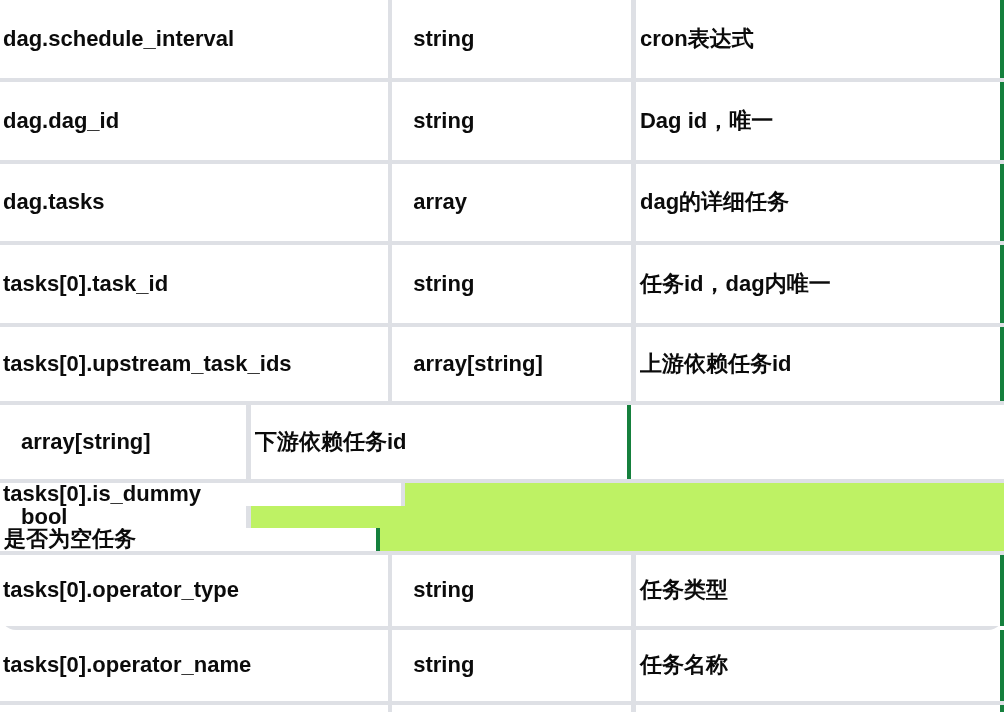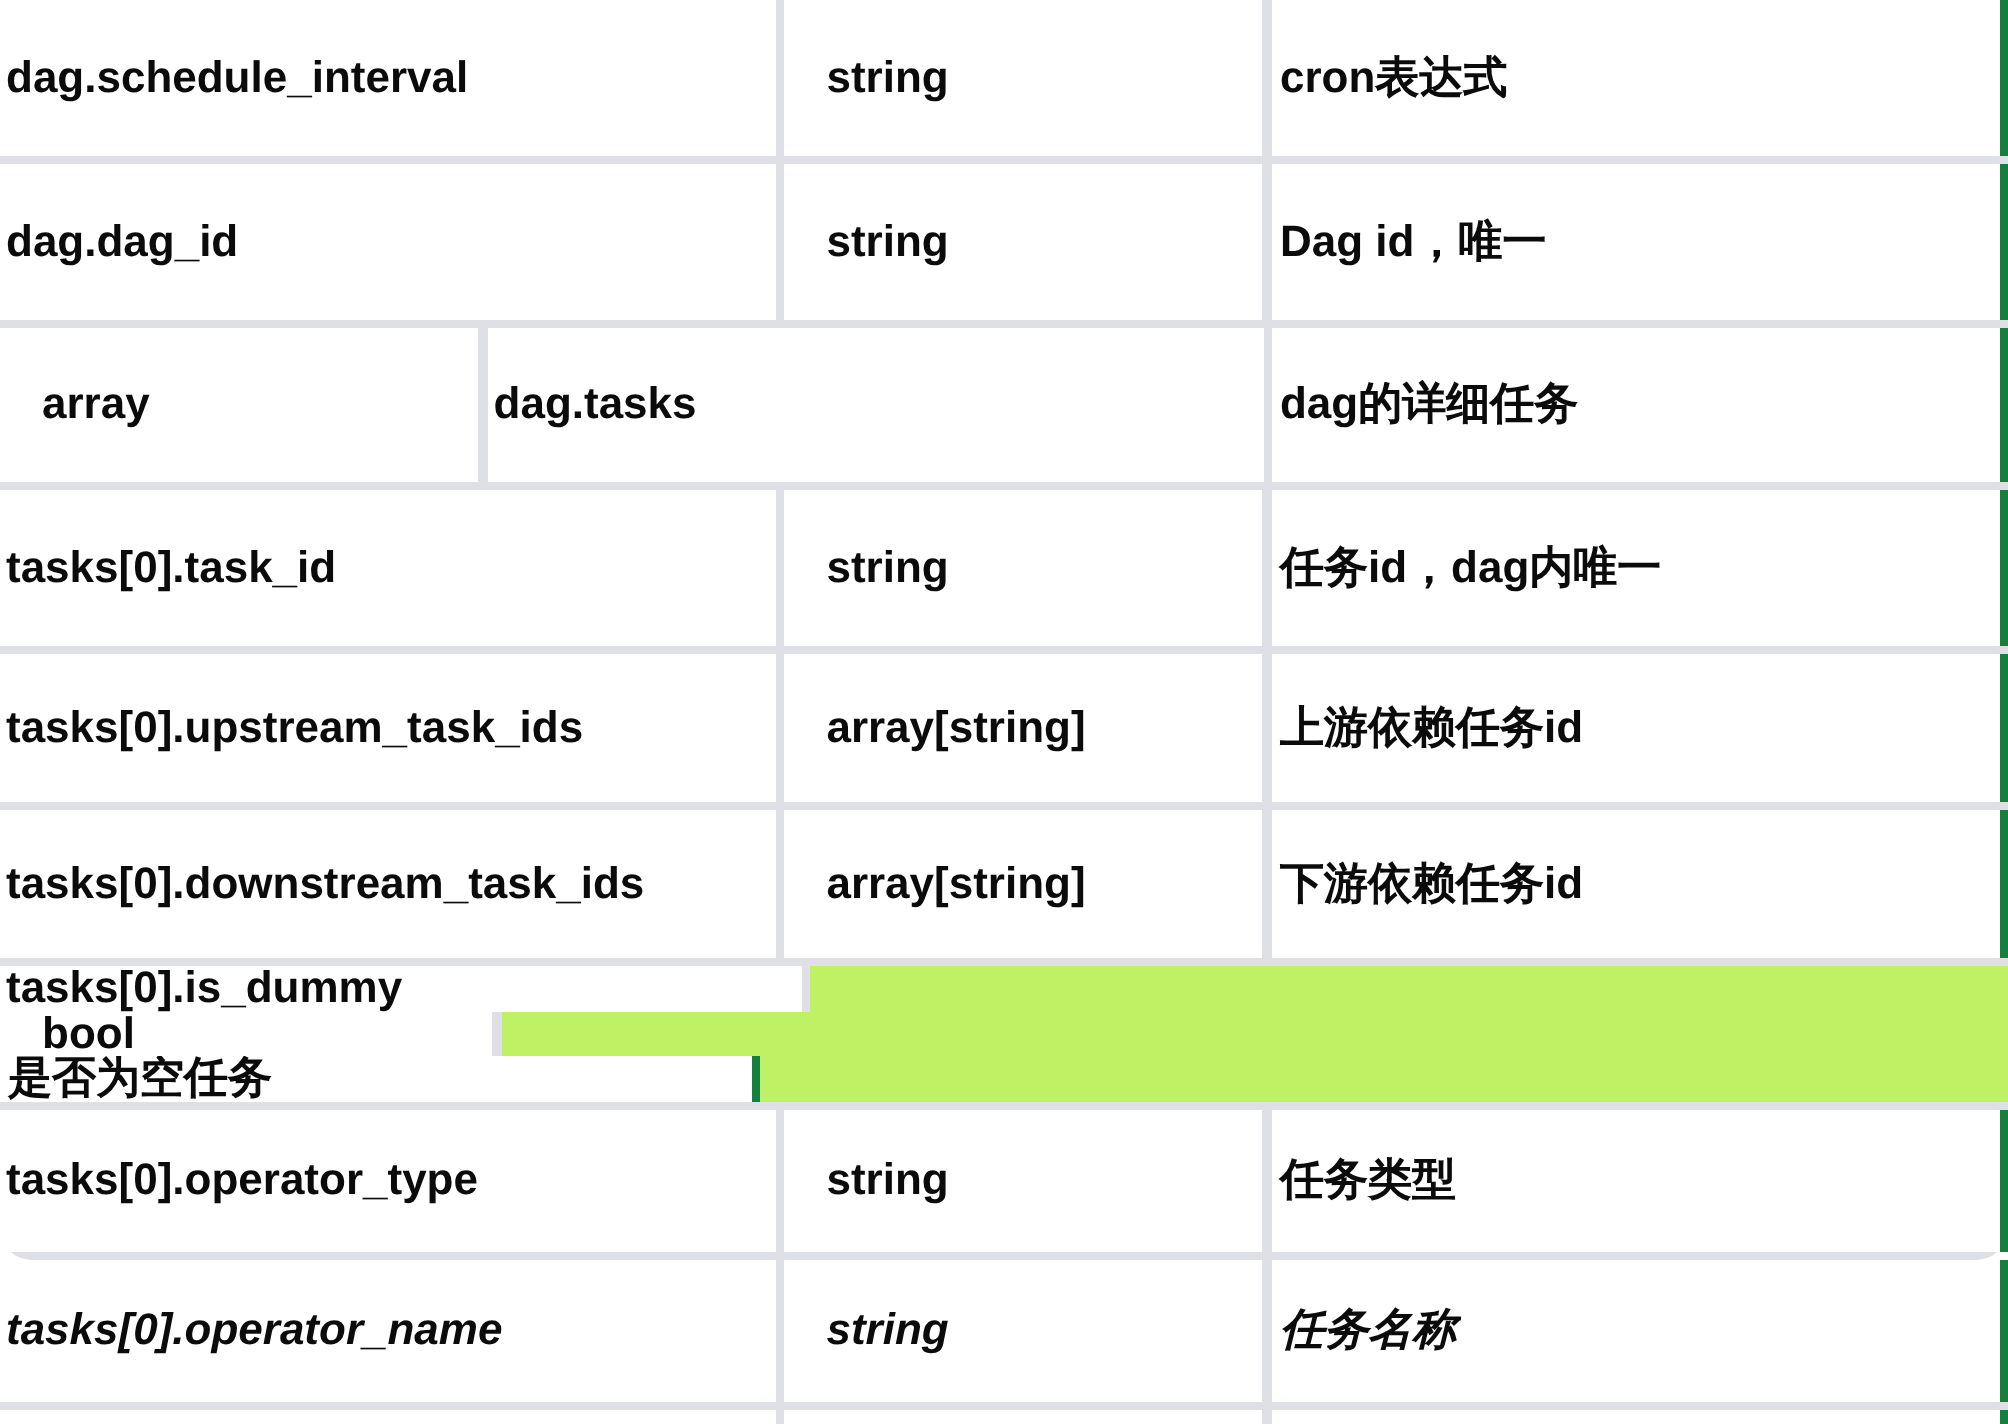--- a/index.html
+++ b/index.html
@@ -85,25 +85,25 @@
     <div class="cell c2">
       <span class="cell-text">string</span>
     </div>
     <div class="cell c3">
       <span class="cell-text">Dag id，唯一</span>
     </div>
     <div class="cell c4"></div>
   </div>
 
   <div class="t-row" style="height: 81px;">
+    <div class="cell c1">
+      <span class="cell-text">dag.tasks</span>
+    </div>
     <div class="cell c2">
       <span class="cell-text">array</span>
-    </div>
-    <div class="cell c1">
-      <span class="cell-text">dag.tasks</span>
     </div>
     <div class="cell c3">
       <span class="cell-text">dag的详细任务</span>
     </div>
     <div class="cell c4"></div>
   </div>
 
   <div class="t-row" style="height: 82px;">
     <div class="cell c1">
       <span class="cell-text">tasks[0].task_id</span>
@@ -124,23 +124,20 @@
     <div class="cell c2">
       <span class="cell-text">array[string]</span>
     </div>
     <div class="cell c3">
       <span class="cell-text">上游依赖任务id</span>
     </div>
     <div class="cell c4"></div>
   </div>
 
   <div class="t-row" style="height: 78px;">
-    <div class="cell c1">
-      <span class="cell-text">tasks[0].downstream_task_ids</span>
-    </div>
     <div class="cell c2">
       <span class="cell-text">array[string]</span>
     </div>
     <div class="cell c3">
       <span class="cell-text">下游依赖任务id</span>
     </div>
     <div class="cell c4"></div>
   </div>
 
   <div class="t-row" style="height: 72px; flex-direction: column;">
@@ -162,21 +159,21 @@
     </div>
     <div class="cell c2">
       <span class="cell-text">string</span>
     </div>
     <div class="cell c3">
       <span class="cell-text">任务类型</span>
     </div>
     <div class="cell c4"></div>
   </div>
 
-  <div class="t-row" style="height: 75px; font-style: italic;">
+  <div class="t-row" style="height: 75px;">
     <div class="cell c1">
       <span class="cell-text">tasks[0].operator_name</span>
     </div>
     <div class="cell c2">
       <span class="cell-text">string</span>
     </div>
     <div class="cell c3">
       <span class="cell-text">任务名称</span>
     </div>
     <div class="cell c4"></div>

